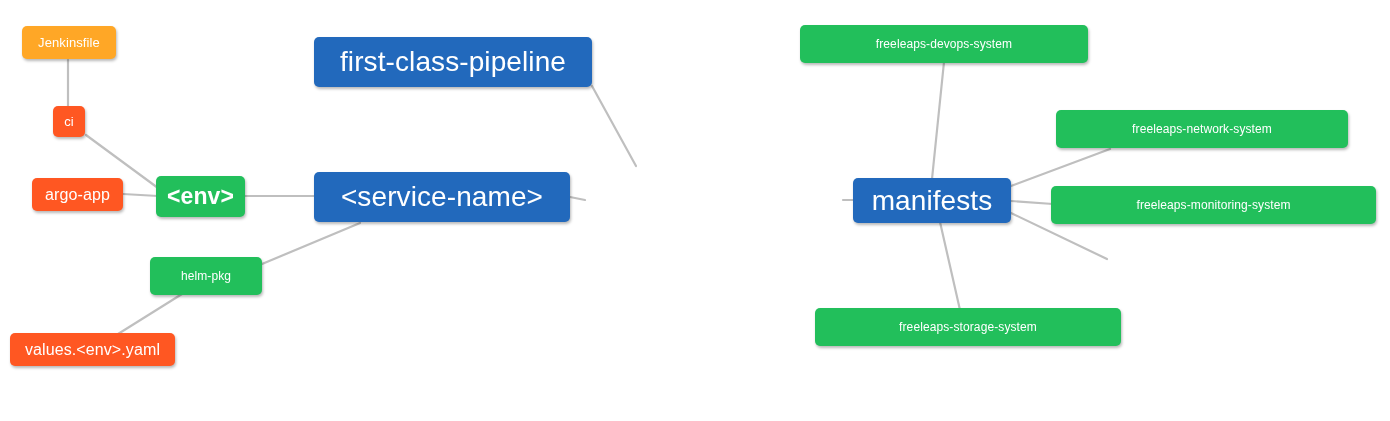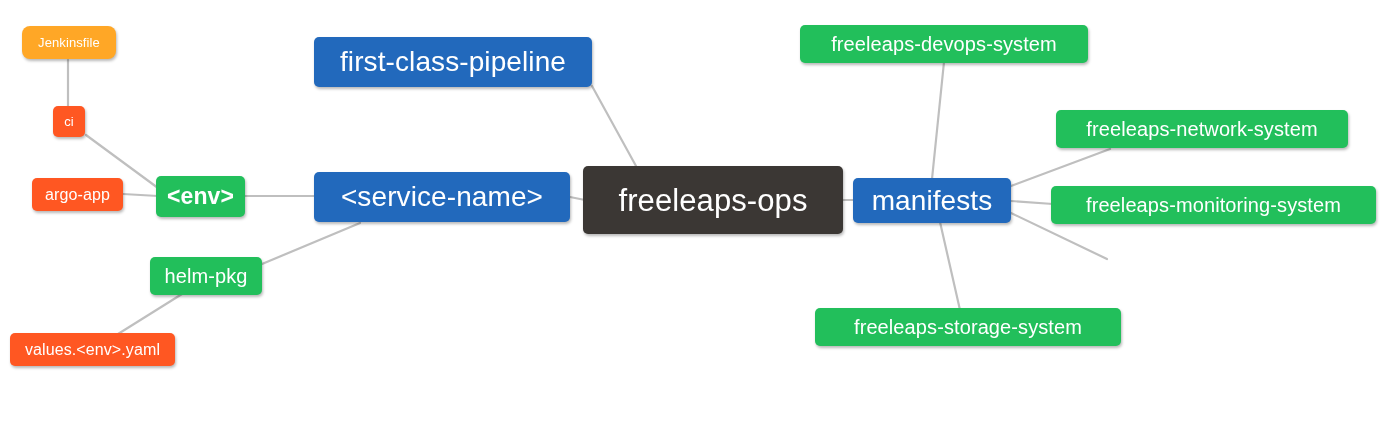--- a/index.html
+++ b/index.html
@@ -42,28 +42,28 @@
     z-index: 3;
   }
   .node-label {
     display: block;
     white-space: nowrap;
   }
   
   .c-root   { background: #3b3734; }
   .c-blue   { background: #2269bc; }
   .c-green  { background: #22bf5b; }
-  .c-orange { background: #ffa726; border-radius: 8px; }
+  .c-orange { background: #ffa726; }
   .c-red    { background: #ff5722; }
 
   
   .sz-root  { font-size: 31px; }
   .sz-l2    { font-size: 28px; }
   .sz-l3    { font-size: 23px; }
-  .sz-l4    { font-size: 20px; }
+  .sz-l4    { font-size: 12px; }
   .sz-l5    { font-size: 16px; }
   .sz-tiny  { font-size: 13px; }
 </style>
 </head>
 <body>
 
 <div id="canvas">
 
   <svg id="edges" viewBox="0 0 1390 421" xmlns="http://www.w3.org/2000/svg">
     <g fill="none" stroke="#bfbfbf" stroke-width="2.2" stroke-linecap="round">
@@ -91,23 +91,20 @@
       <path d="M 1011 186 L 1110 149"></path>
 
       <path d="M 1011 201 L 1053 204"></path>
 
       <path d="M 1011 213 L 1107 259"></path>
 
       <path d="M 940 222 L 960 310"></path>
     </g>
   </svg>
 
-  <div class="node c-root sz-root" style="left:583px; top:166px; width:260px; height:68px;">
-    <span class="node-label">freeleaps-ops</span>
-  </div>
 
   <div class="node c-blue sz-l2" style="left:314px; top:172px; width:256px; height:50px;">
     <span class="node-label">&lt;service-name&gt;</span>
   </div>
 
   <div class="node c-blue sz-l2" style="left:853px; top:178px; width:158px; height:45px;">
     <span class="node-label">manifests</span>
   </div>
 
   <div class="node c-blue sz-l2" style="left:314px; top:37px; width:278px; height:50px;">

